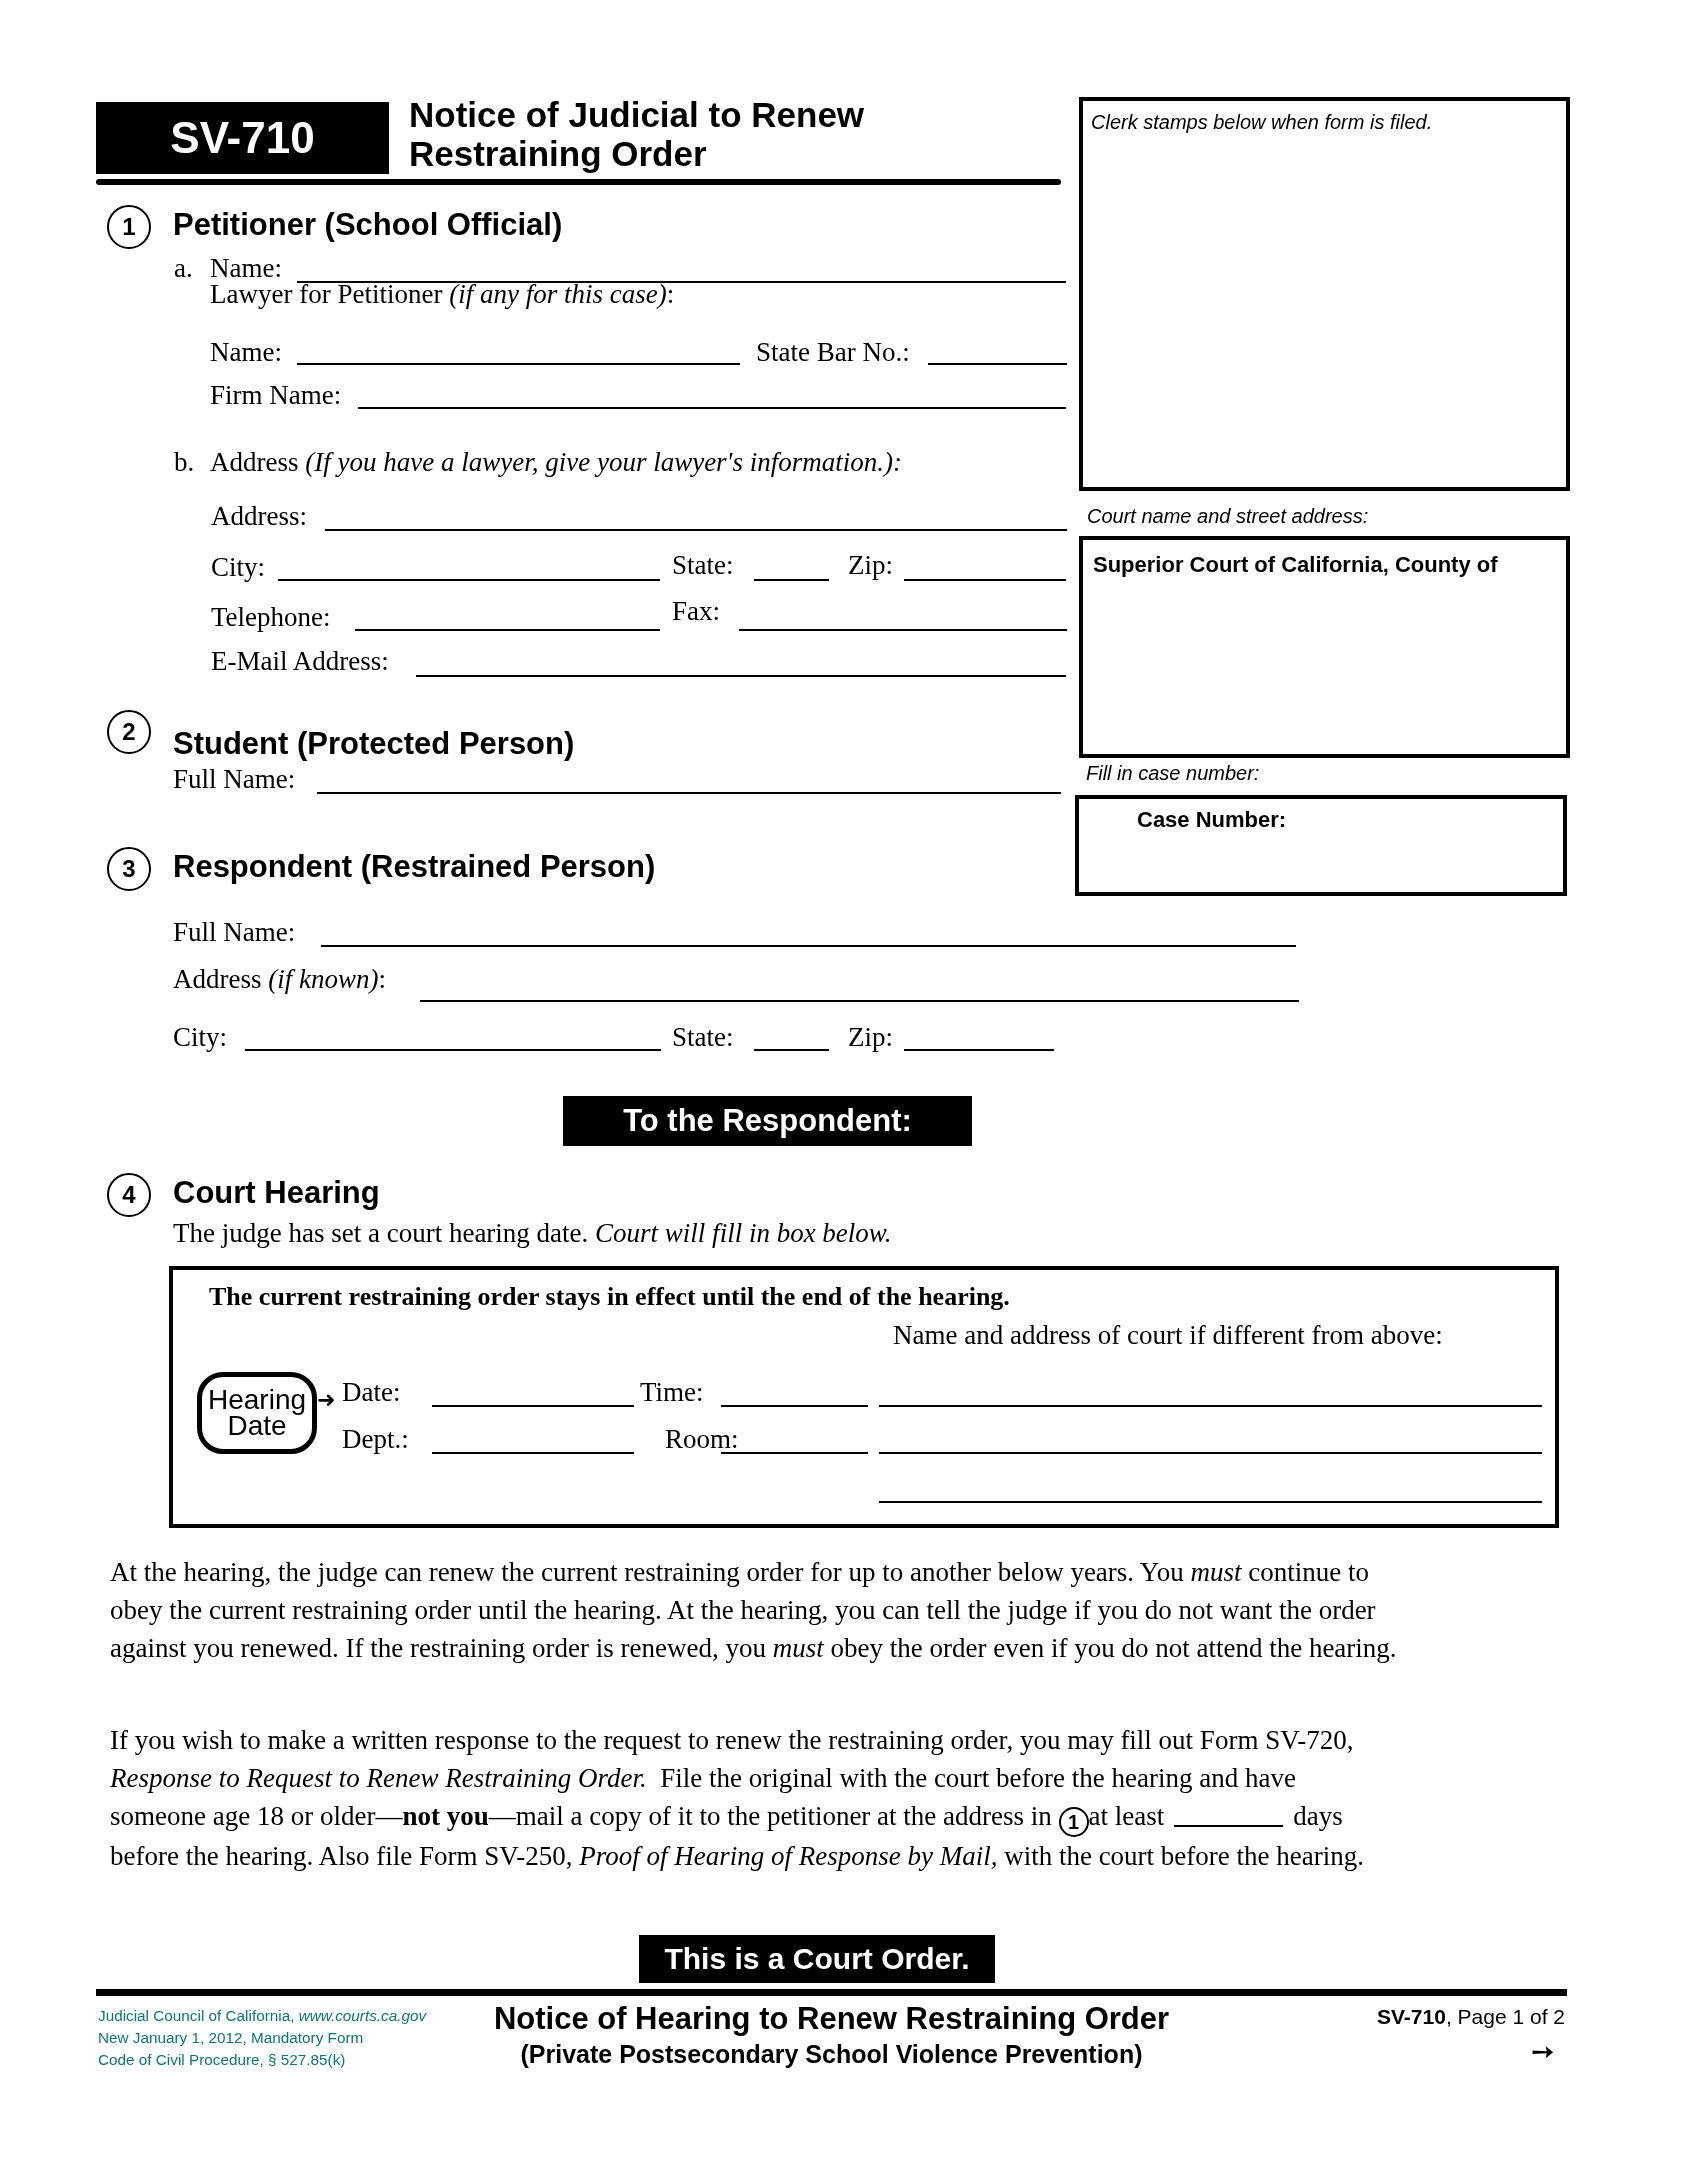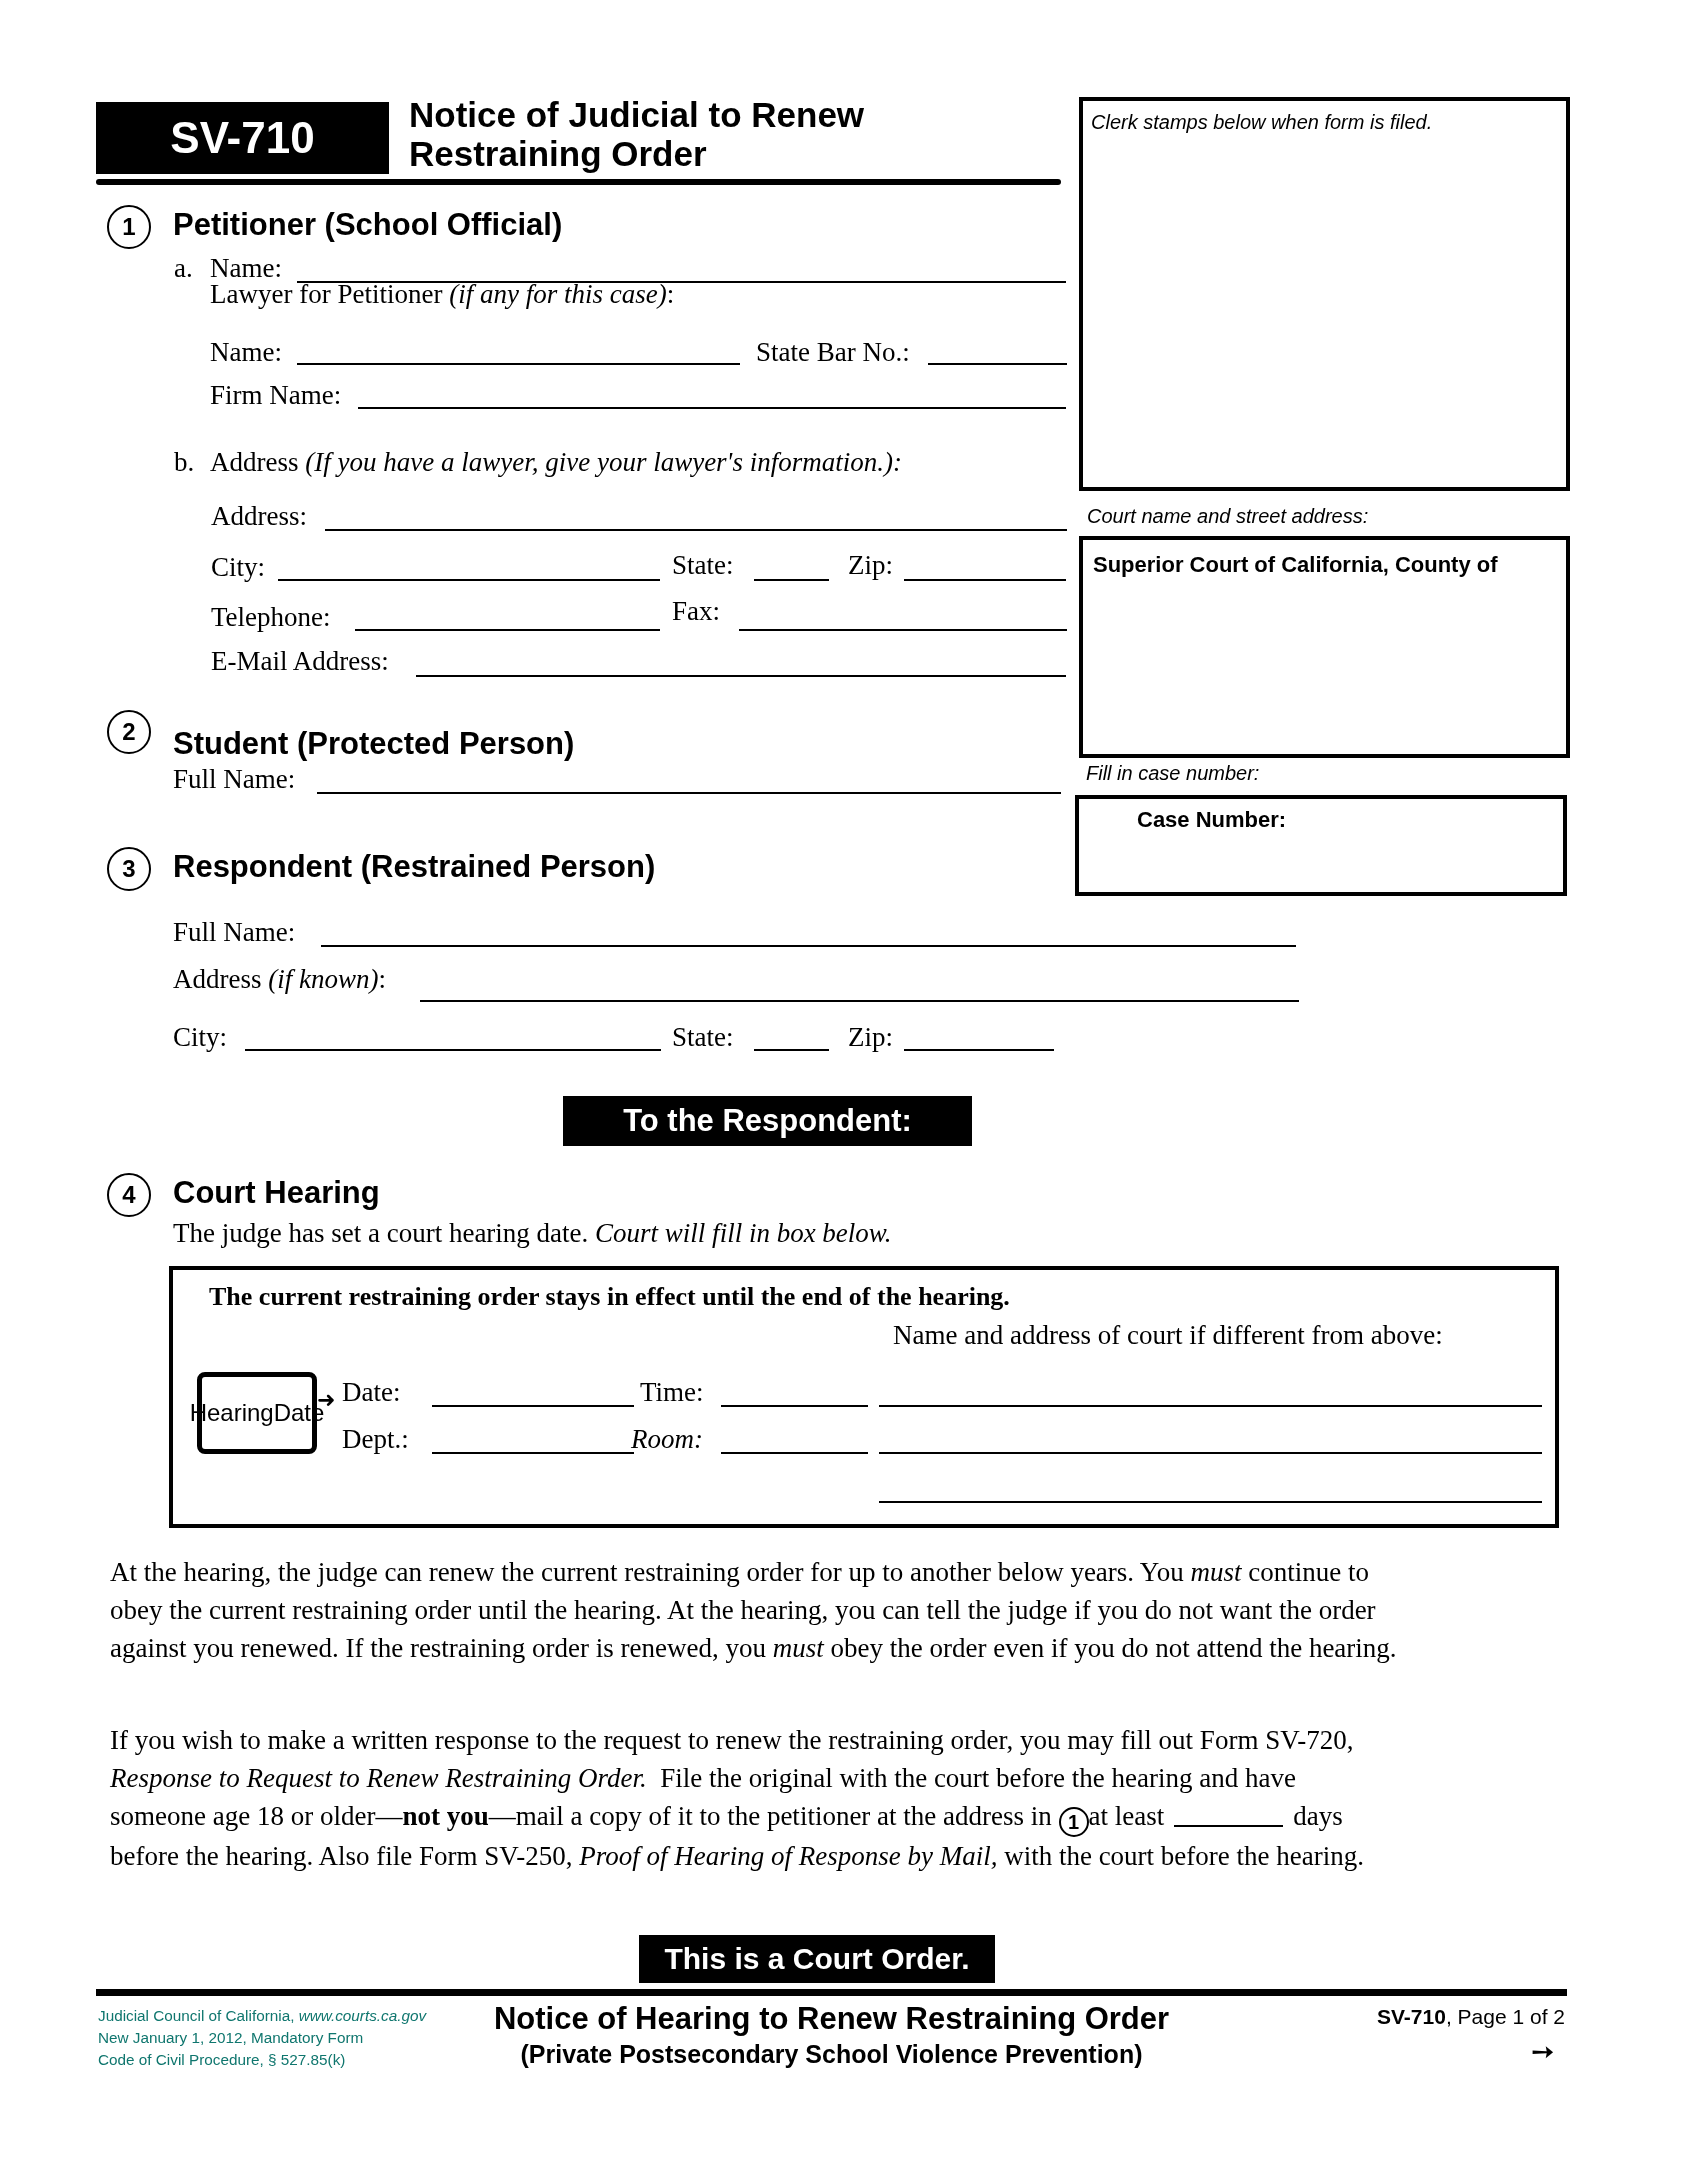--- a/index.html
+++ b/index.html
@@ -14,21 +14,21 @@
   .small-it { font-family:"Liberation Sans", sans-serif; font-style:italic; font-size:20px; }
   .box-label { font-family:"Liberation Sans", sans-serif; font-weight:bold; font-size:22px; }
   .circle { width:44px; height:44px; border:2px solid #000; border-radius:50%; box-sizing:border-box; display:flex; align-items:center; justify-content:center; font-family:"Liberation Sans", sans-serif; font-weight:bold; font-size:24px; }
   .sec-head { font-family:"Liberation Sans", sans-serif; font-weight:bold; font-size:31px; }
   .lbl { font-family:"Liberation Serif", serif; font-size:27px; white-space:nowrap; }
   .line { height:0; border-bottom:2.5px solid #000; }
   .banner { background:#000; color:#fff; font-family:"Liberation Sans", sans-serif; font-weight:bold; font-size:31px; display:flex; align-items:center; justify-content:center; }
   .para { font-family:"Liberation Serif", serif; font-size:27px; line-height:38px; white-space:nowrap; }
   .inline-circle { display:inline-flex; width:30px; height:30px; border:2px solid #000; border-radius:50%; box-sizing:border-box; align-items:center; justify-content:center; font-family:"Liberation Sans", sans-serif; font-size:20px; font-weight:bold; vertical-align:-4px; }
   .blank { display:inline-block; width:109px; border-bottom:2.5px solid #000; height:22px; vertical-align:-2px; margin:0 10px; }
-  .hd-box { border:5px solid #000; border-radius:8px; box-sizing:border-box; display:flex; flex-direction:row; align-items:center; justify-content:center; font-family:"Liberation Sans", sans-serif; font-size:24px; line-height:26px; }
+  .hd-box { border:5px solid #000; border-radius:26px; box-sizing:border-box; display:flex; flex-direction:column; align-items:center; justify-content:center; font-family:"Liberation Sans", sans-serif; font-size:28px; line-height:26px; }
   .footer-left { font-family:"Liberation Sans", sans-serif; font-size:15.3px; line-height:22px; color:#0f766e; }
   .footer-center { font-family:"Liberation Sans", sans-serif; font-weight:bold; text-align:center; }
 </style>
 </head>
 <body>
 
 <div class="abs form-id-box">
     <span>SV-710</span>
   </div>
 <div class="abs title">
@@ -135,21 +135,21 @@
   <div class="abs" style="left:144px; top:117px; font-size:22px; font-family:'DejaVu Sans',sans-serif; font-weight:bold;">➜</div>
 
   <div class="abs lbl" style="left:169px; top:107px;">Date:</div>
   <div class="abs line" style="left:259px; top:135px; width:202px;"></div>
   <div class="abs lbl" style="left:467px; top:107px;">Time:</div>
   <div class="abs line" style="left:548px; top:135px; width:147px;"></div>
   <div class="abs line" style="left:706px; top:135px; width:663px;"></div>
 
   <div class="abs lbl" style="left:169px; top:154px;">Dept.:</div>
   <div class="abs line" style="left:259px; top:182px; width:202px;"></div>
-  <div class="abs lbl" style="left:458px; top:154px;font-style:italic;">Room:</div>
+  <div class="abs lbl" style="left:492px; top:154px;">Room:</div>
   <div class="abs line" style="left:548px; top:182px; width:147px;"></div>
   <div class="abs line" style="left:706px; top:182px; width:663px;"></div>
 
   <div class="abs line" style="left:706px; top:231px; width:663px;"></div>
 </div>
 
 <div class="abs para" style="left:110px; top:1553px;">
   <div><span>At the hearing, the judge can renew the current restraining order for up to another below years. You </span><span class="it">must</span><span> continue to</span></div>
   <div>obey the current restraining order until the hearing. At the hearing, you can tell the judge if you do not want the order</div>
   <div><span>against you renewed. If the restraining order is renewed, you </span><span class="it">must</span><span> obey the order even if you do not attend the hearing.</span></div>

